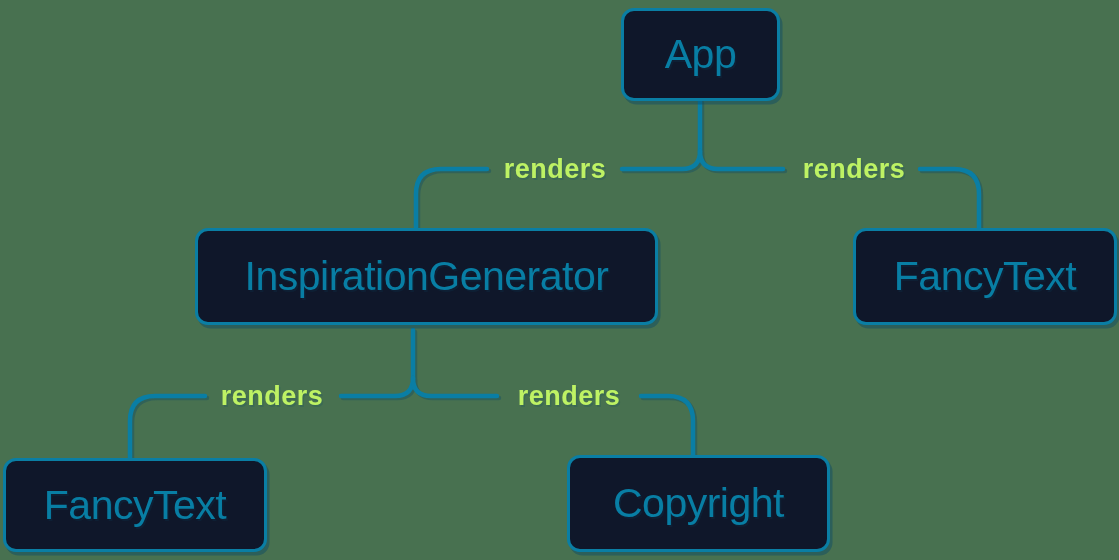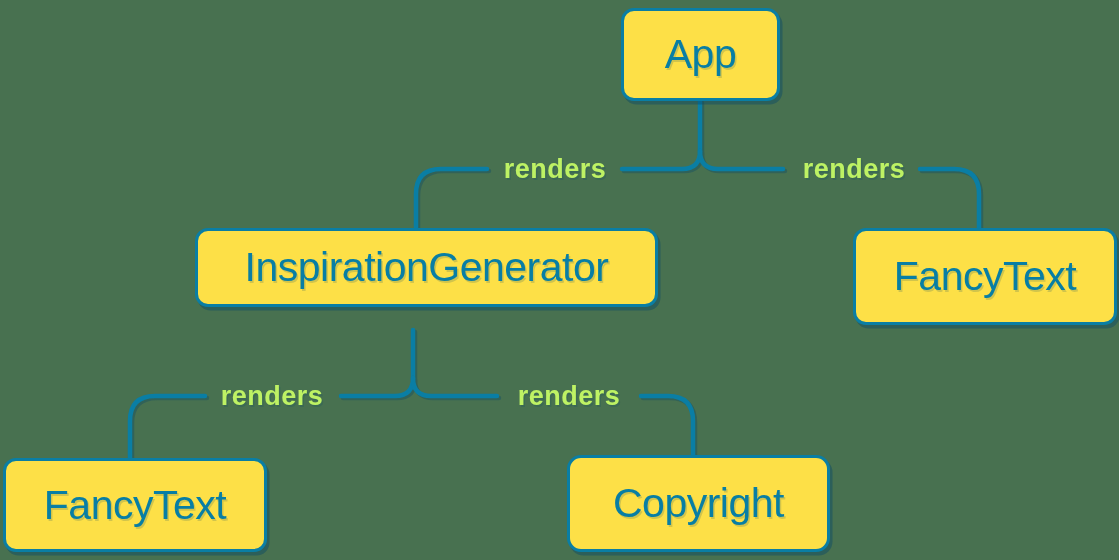--- a/index.html
+++ b/index.html
@@ -24,21 +24,21 @@
   }
   .edges-svg path {
     fill: none;
     stroke: #0a7ea4;
     stroke-width: 4.5;
     stroke-linecap: round;
   }
   .node {
     position: absolute;
     box-sizing: border-box;
-    background: #fde047;
+    background: #0f172a;
     border: 3px solid #0a7ea4;
     border-radius: 13px;
     box-shadow: 2.5px 3.5px 0 rgba(12,74,102,0.45);
     display: flex;
     align-items: center;
     justify-content: center;
   }
   .node-label {
     color: #087ea4;
     font-size: 41px;
@@ -52,24 +52,24 @@
     transform: translate(-50%, -50%);
     color: #bef264;
     font-size: 27px;
     font-weight: 700;
     letter-spacing: 0.5px;
     text-shadow: 1.5px 2px 0 rgba(12,74,102,0.2);
     white-space: nowrap;
   }
   
   .node-app            { left: 621px; top:   8px; width: 159px; height: 93px; }
-  .node-inspiration    { left: 195px; top: 228px; width: 463px; height: 79px; }
+  .node-inspiration    { left: 195px; top: 228px; width: 463px; height: 97px; }
   .node-fancy-right    { left: 853px; top: 228px; width: 264px; height: 97px; }
   .node-fancy-left     { left:   3px; top: 458px; width: 264px; height: 94px; }
-  .node-copyright      { left: 567px; top: 455px; width: 263px; height: 97px; border-radius: 14px; }
+  .node-copyright      { left: 567px; top: 455px; width: 263px; height: 97px; }
   
   .edge-label-1 { left: 555px; top: 169px; }
   .edge-label-2 { left: 854px; top: 169px; }
   .edge-label-3 { left: 272px; top: 396px; }
   .edge-label-4 { left: 569px; top: 396px; }
 </style>
 </head>
 <body>
 
 <div class="stage">

